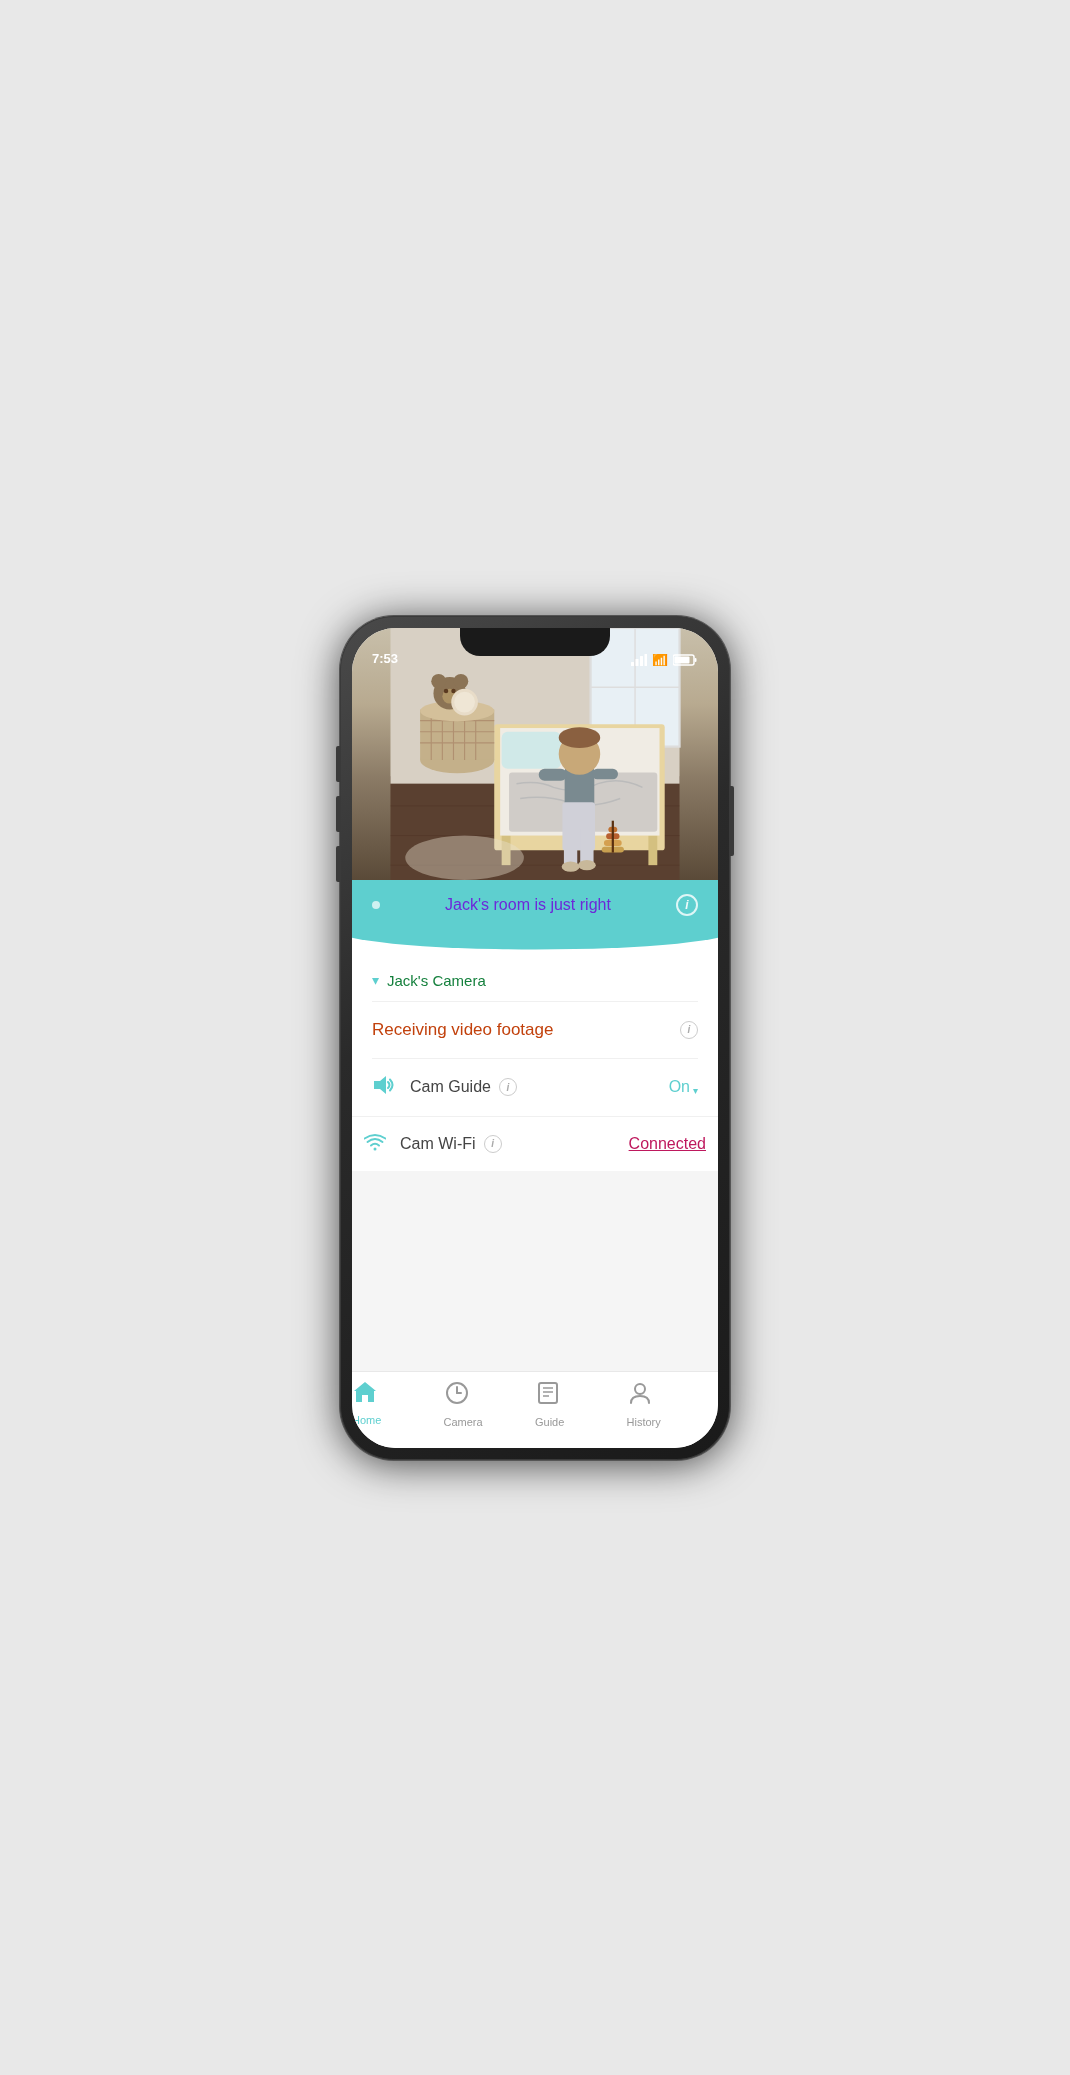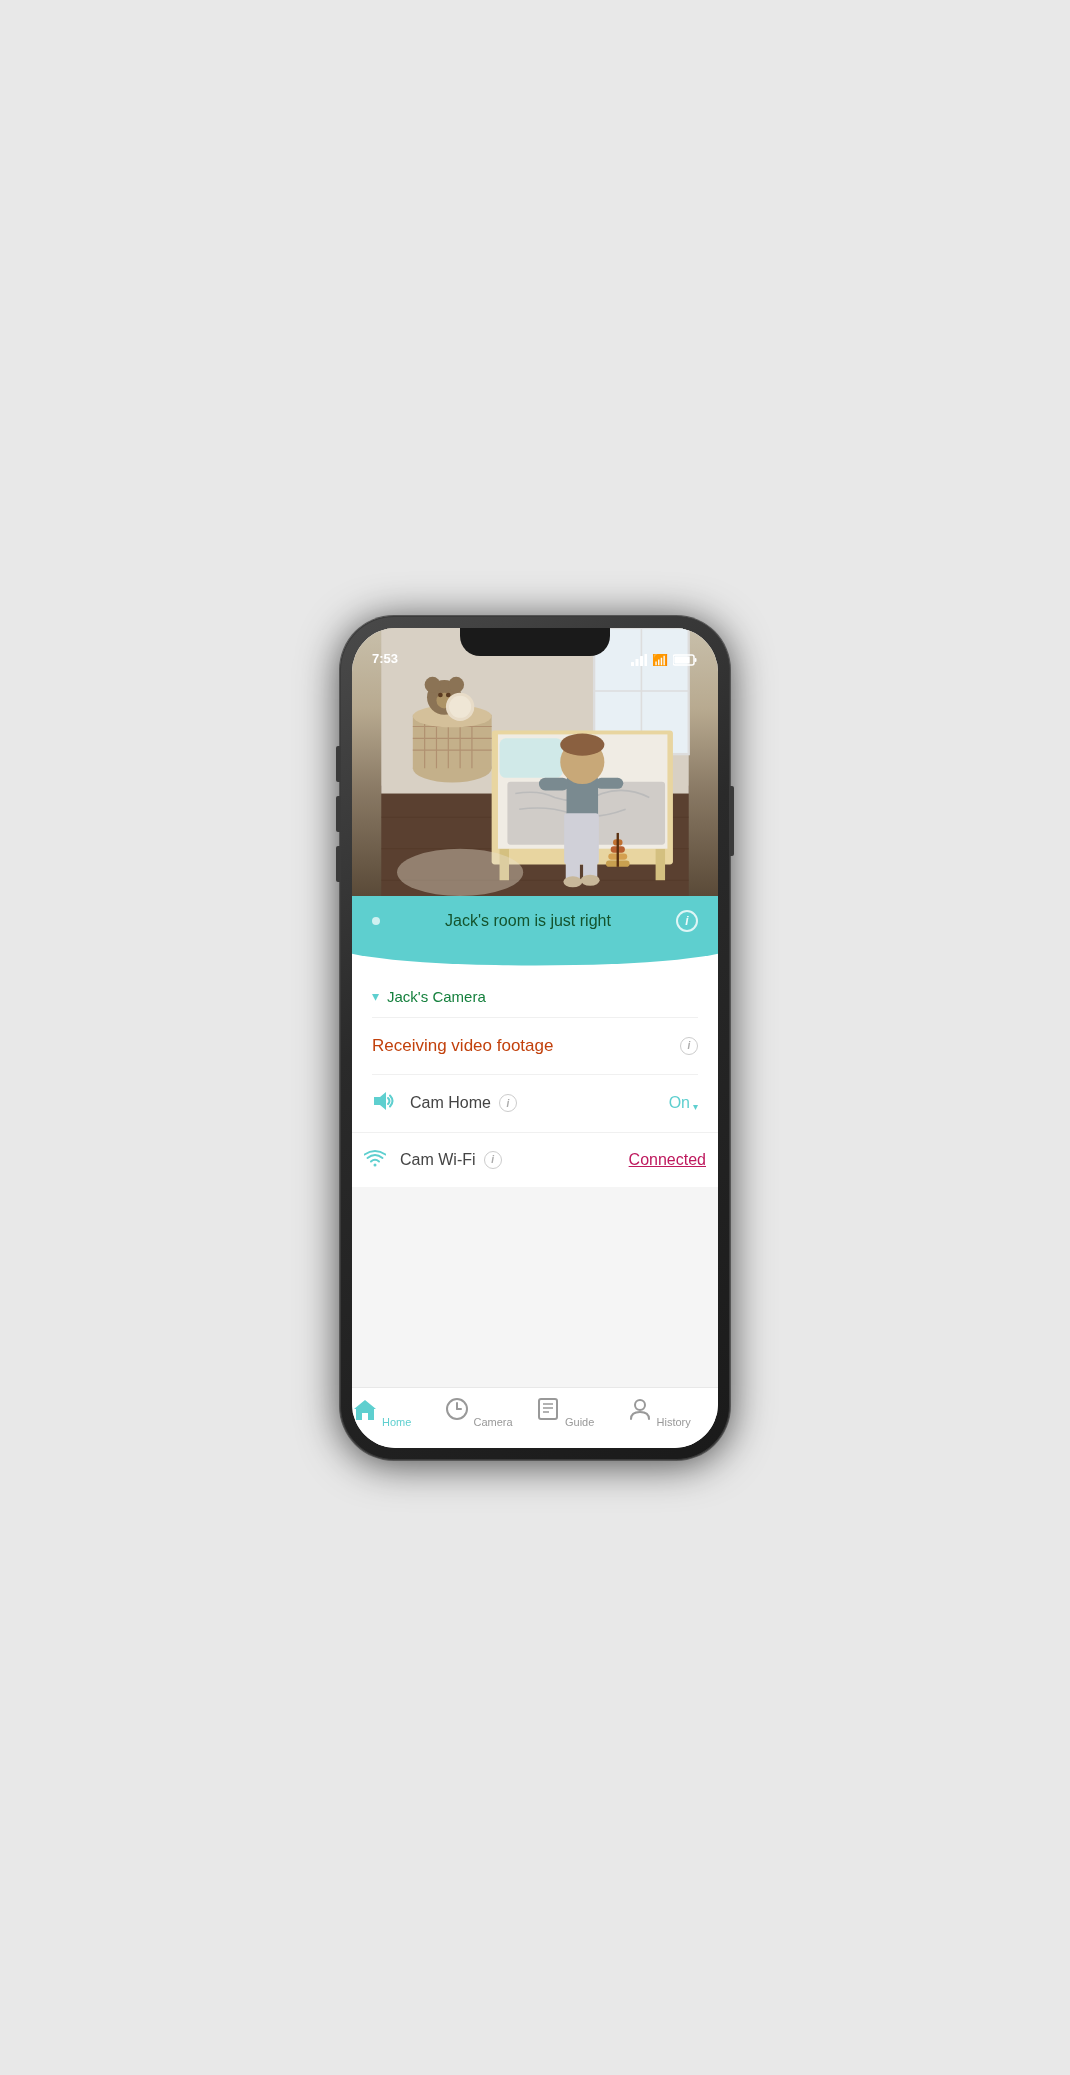--- a/index.html
+++ b/index.html
@@ -127,21 +127,21 @@
     }
 
     .status-dot {
       width: 8px;
       height: 8px;
       background: rgba(255,255,255,0.7);
       border-radius: 50%;
     }
 
     .status-text {
-      color: #14532d;
+      color: #6d28d9;
       font-size: 16px;
       font-weight: 500;
       flex: 1;
       text-align: center;
     }
 
     .info-circle {
       width: 22px;
       height: 22px;
       border: 2px solid rgba(255,255,255,0.8);
@@ -285,21 +285,22 @@
     .tab-bar {
       background: #fff;
       border-top: 1px solid #e8e8e8;
       display: flex;
       padding: 8px 0 20px;
     }
 
     .tab-item {
       flex: 1;
       display: flex;
-      align-items: flex-end;
+      flex-direction: column;
+      align-items: flex-start;
       gap: 4px;
       cursor: pointer;
     }
 
     .tab-icon {
       font-size: 22px;
     }
 
     .tab-label {
       font-size: 11px;
@@ -469,21 +470,21 @@
 
         <div class="cam-audio-row">
           <span class="speaker-icon">
             <svg width="24" height="20" viewBox="0 0 24 20" xmlns="http://www.w3.org/2000/svg">
               <polygon points="2,6 8,6 14,1 14,19 8,14 2,14" fill="#5ecfcf"></polygon>
               <path d="M16 7 Q19 10 16 13" stroke="#5ecfcf" stroke-width="2" fill="none" stroke-linecap="round"></path>
               <path d="M18 4.5 Q23 10 18 15.5" stroke="#5ecfcf" stroke-width="2" fill="none" stroke-linecap="round"></path>
             </svg>
           </span>
           <span class="row-label">
-            <span>Cam Home</span>
+            <span>Cam Guide</span>
             <div class="small-info-circle">
               <span>i</span>
             </div>
           </span>
           <span class="row-value">
             <span>On</span>
             <span class="dropdown-arrow">▾</span>
           </span>
         </div>
 

